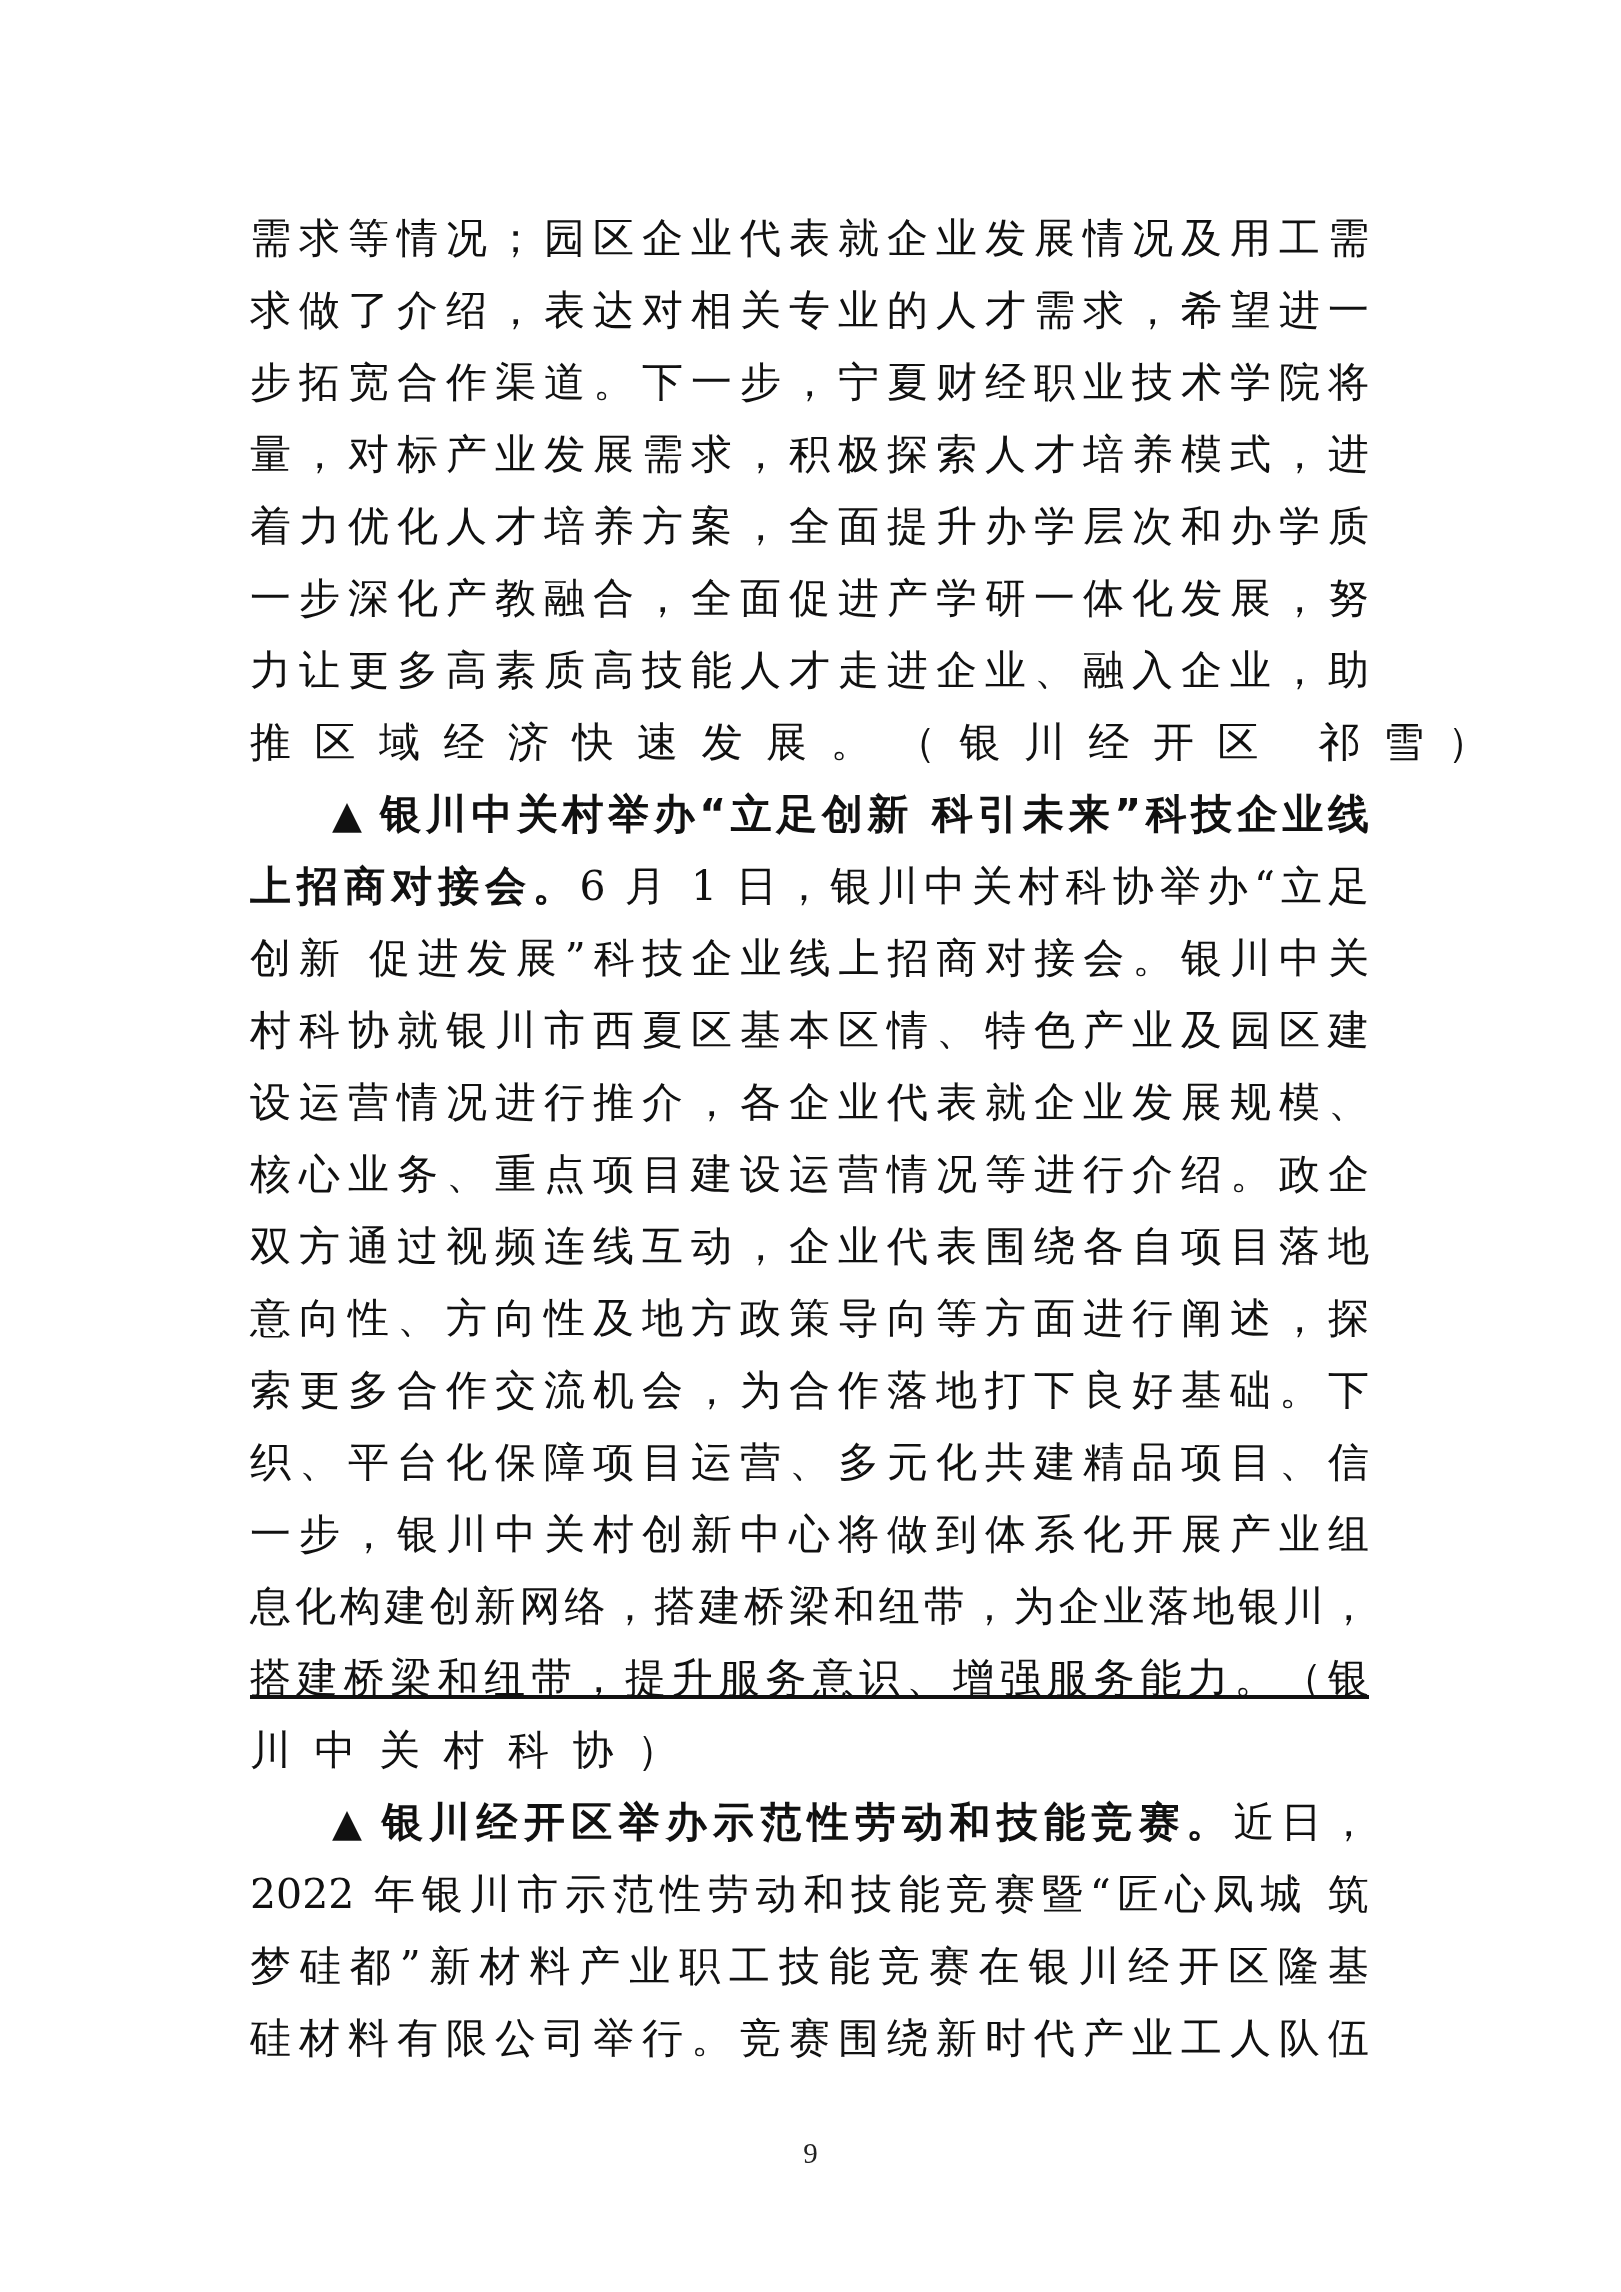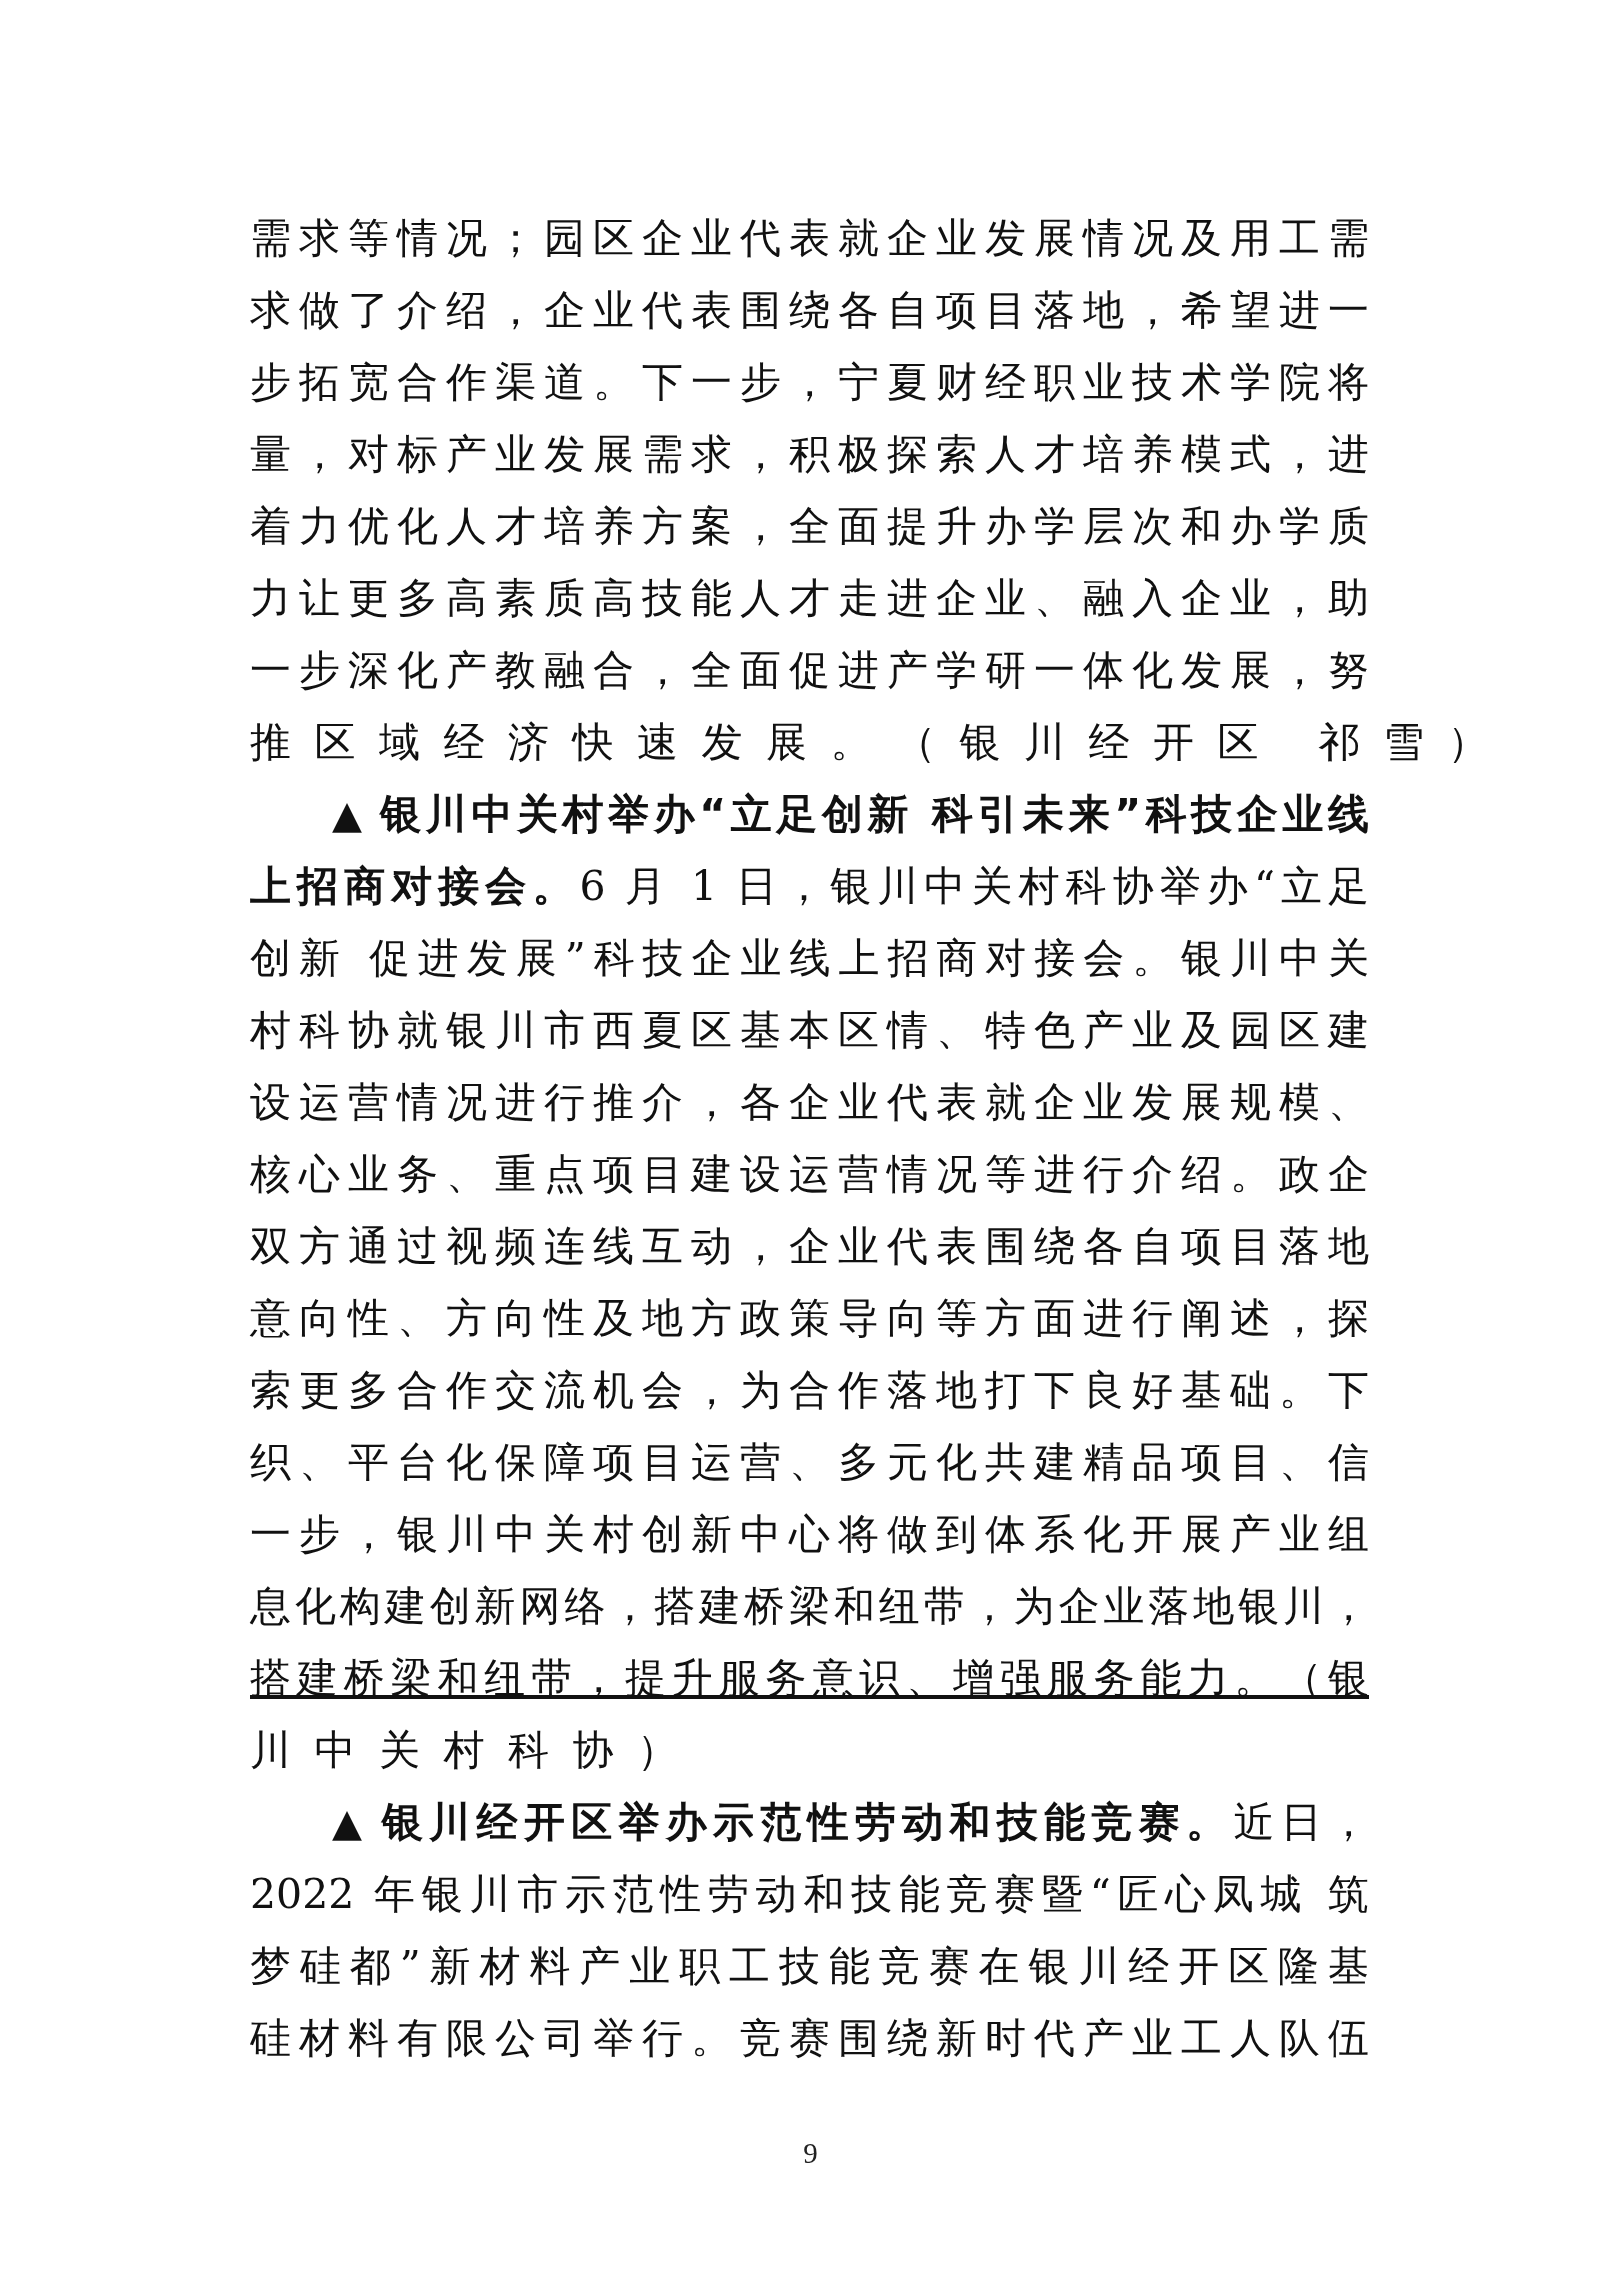--- a/index.html
+++ b/index.html
@@ -30,26 +30,26 @@
     position: absolute; left: 0; width: 1621px; top: 2137px; text-align: center;
     font-family: "Liberation Serif", "DejaVu Serif", serif; font-size: 29px; color: #222222;
   }
 </style>
 </head>
 <body>
 
 <div class="page">
   <div class="body-text" id="body-text">
       <div class="line" style="letter-spacing: 0px;"><span class="seg-normal">需求等情况；园区企业代表就企业发展情况及用工需</span></div>
-      <div class="line" style="letter-spacing: 0px;"><span class="seg-normal">求做了介绍，企业代表围绕各自项目落地，希望进一</span></div>
+      <div class="line" style="letter-spacing: 0px;"><span class="seg-normal">求做了介绍，表达对相关专业的人才需求，希望进一</span></div>
       <div class="line" style="letter-spacing: 0px;"><span class="seg-normal">步拓宽合作渠道。下一步，宁夏财经职业技术学院将</span></div>
       <div class="line" style="letter-spacing: 0px;"><span class="seg-normal">量，对标产业发展需求，积极探索人才培养模式，进</span></div>
       <div class="line" style="letter-spacing: 0px;"><span class="seg-normal">着力优化人才培养方案，全面提升办学层次和办学质</span></div>
+      <div class="line" style="letter-spacing: 0px;"><span class="seg-normal">一步深化产教融合，全面促进产学研一体化发展，努</span></div>
       <div class="line" style="letter-spacing: 0px;"><span class="seg-normal">力让更多高素质高技能人才走进企业、融入企业，助</span></div>
-      <div class="line" style="letter-spacing: 0px;"><span class="seg-normal">一步深化产教融合，全面促进产学研一体化发展，努</span></div>
       <div class="line last"><span class="seg-normal">推区域经济快速发展。（银川经开区 祁雪）</span></div>
       <div class="line indent" style="letter-spacing: 0px;"><span class="tri">▲</span><span class="seg-bold">银川中关村举办“立足创新 科引未来”科技企业线</span></div>
       <div class="line" style="letter-spacing: 0px;"><span class="seg-bold">上招商对接会。</span><span class="seg-normal">6 月 1 日，银川中关村科协举办“立足</span></div>
       <div class="line" style="letter-spacing: 0px;"><span class="seg-normal">创新 促进发展”科技企业线上招商对接会。银川中关</span></div>
       <div class="line" style="letter-spacing: 0px;"><span class="seg-normal">村科协就银川市西夏区基本区情、特色产业及园区建</span></div>
       <div class="line" style="letter-spacing: 0px;"><span class="seg-normal">设运营情况进行推介，各企业代表就企业发展规模、</span></div>
       <div class="line" style="letter-spacing: 0px;"><span class="seg-normal">核心业务、重点项目建设运营情况等进行介绍。政企</span></div>
       <div class="line" style="letter-spacing: 0px;"><span class="seg-normal">双方通过视频连线互动，企业代表围绕各自项目落地</span></div>
       <div class="line" style="letter-spacing: 0px;"><span class="seg-normal">意向性、方向性及地方政策导向等方面进行阐述，探</span></div>
       <div class="line" style="letter-spacing: 0px;"><span class="seg-normal">索更多合作交流机会，为合作落地打下良好基础。下</span></div>

